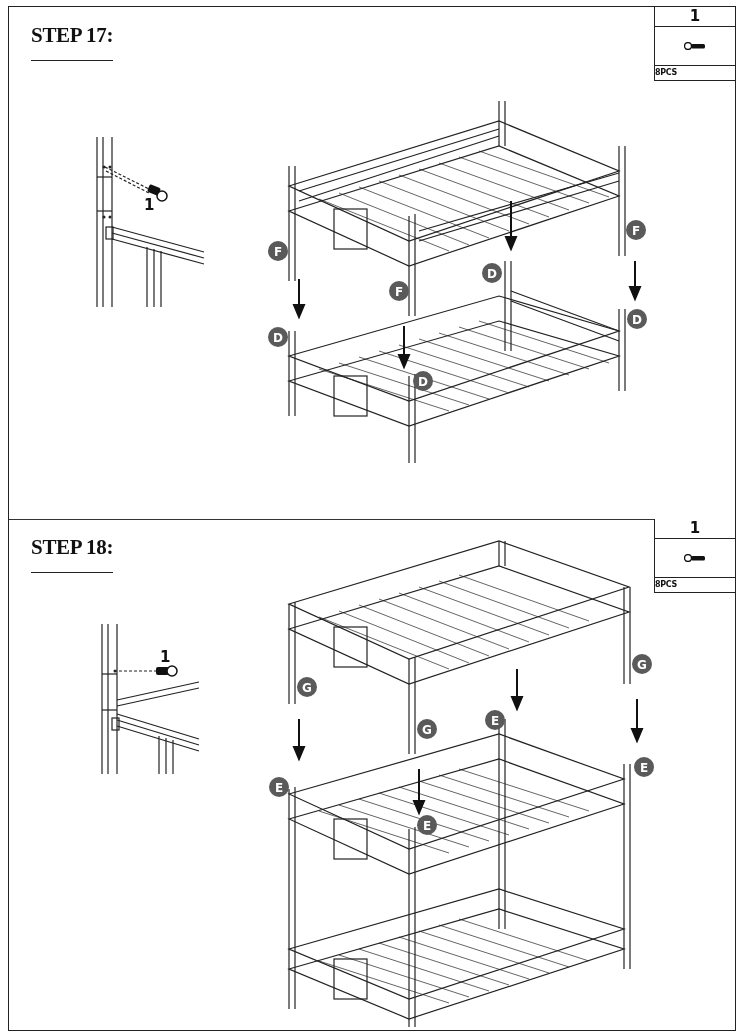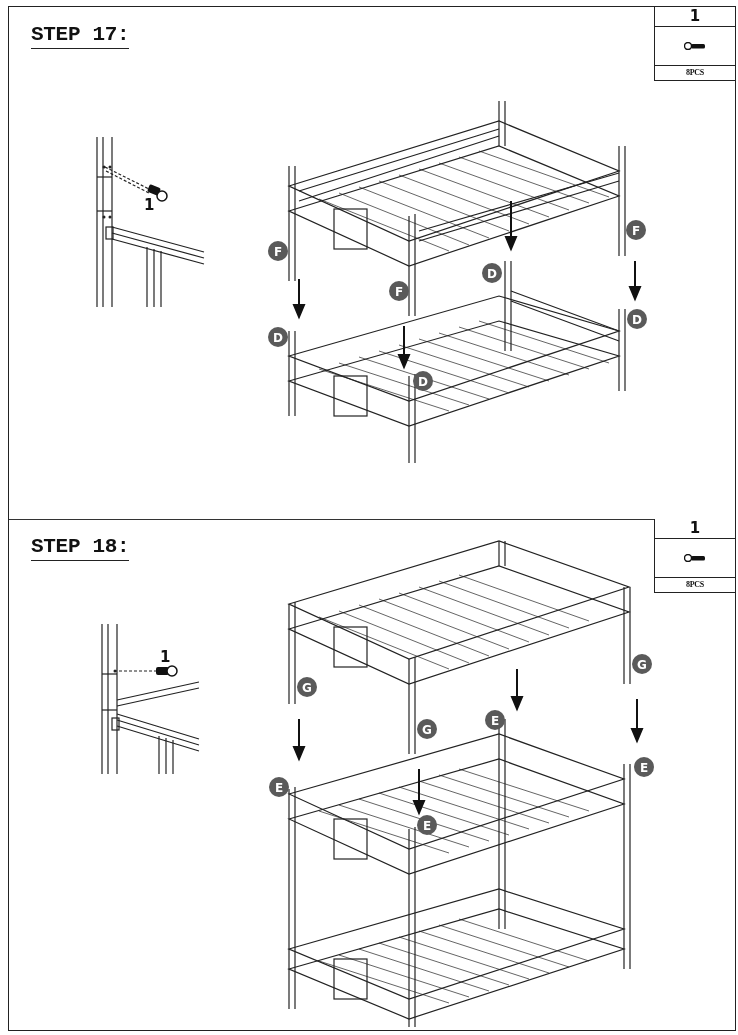--- a/index.html
+++ b/index.html
@@ -1,25 +1,25 @@
 <!DOCTYPE html>
 <html><head>
 <meta charset="utf-8">
 <style>
   html, body { margin: 0; padding: 0; background: #ffffff; }
   body { width: 738px; height: 1035px; position: relative; overflow: hidden; font-family: "DejaVu Sans", sans-serif; }
   .page { position: absolute; left: 8px; top: 6px; width: 728px; height: 1025px; border: 1.5px solid #222; box-sizing: border-box; background: #fff; }
   .step { position: absolute; left: 0; width: 100%; }
   .step1 { top: 0; height: 512px; border-bottom: 1.5px solid #333; }
   .step2 { top: 512px; height: 511px; }
-  .step-title { position: absolute; left: 22px; top: 16px; font-size: 21px; font-weight: bold; color: #111; font-family: Liberation Mono, monospace; letter-spacing: -0.3px; border-bottom: 1.5px solid #222; padding-bottom: 1px; line-height: 24px; }
+  .step-title { position: absolute; left: 22px; top: 16px; font-size: 21px; font-weight: bold; color: #111; font-family: Liberation Serif, serif; letter-spacing: -0.3px; border-bottom: 1.5px solid #222; padding-bottom: 13px; line-height: 24px; }
   .parts { position: absolute; right: 0px; top: 0; width: 80px; border-left: 1.5px solid #222; border-bottom: 1.5px solid #222; background: #fff; }
   .parts .num { height: 19px; border-bottom: 1.5px solid #222; text-align: center; font-size: 15px; font-weight: bold; line-height: 19px; color: #111; }
   .parts .icon { height: 38px; border-bottom: 1.5px solid #222; display: flex; align-items: center; justify-content: center; }
-  .parts .qty { height: 14px; text-align: center; font-size: 8px; font-weight: bold; line-height: 14px; color: #111; letter-spacing: -0.3px; font-family: Liberation Serif, serif; }
+  .parts .qty { height: 14px; font-size: 8px; font-weight: bold; line-height: 14px; color: #111; letter-spacing: -0.3px; }
   svg { position: absolute; }
   .badge-text { font-family: "DejaVu Sans", sans-serif; font-weight: bold; font-size: 12px; fill: #fff; }
   .callout { font-family: "DejaVu Sans", sans-serif; font-weight: bold; font-size: 15px; fill: #111; }
 </style>
 </head>
 <body>
 
 <div class="page">
 
   <section class="step step1">

